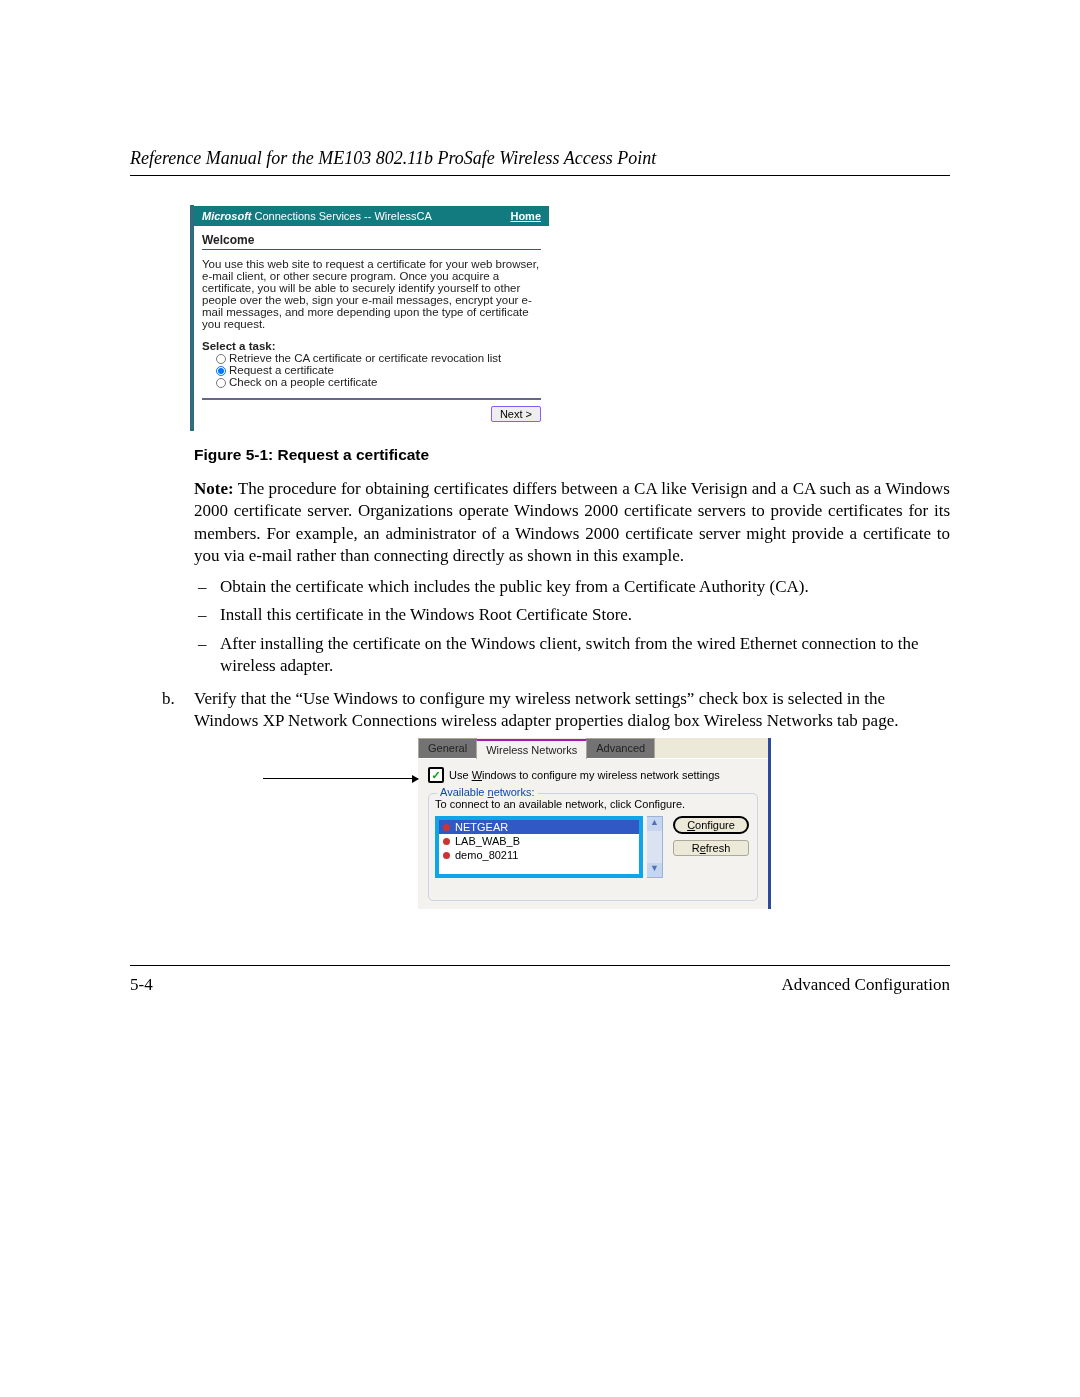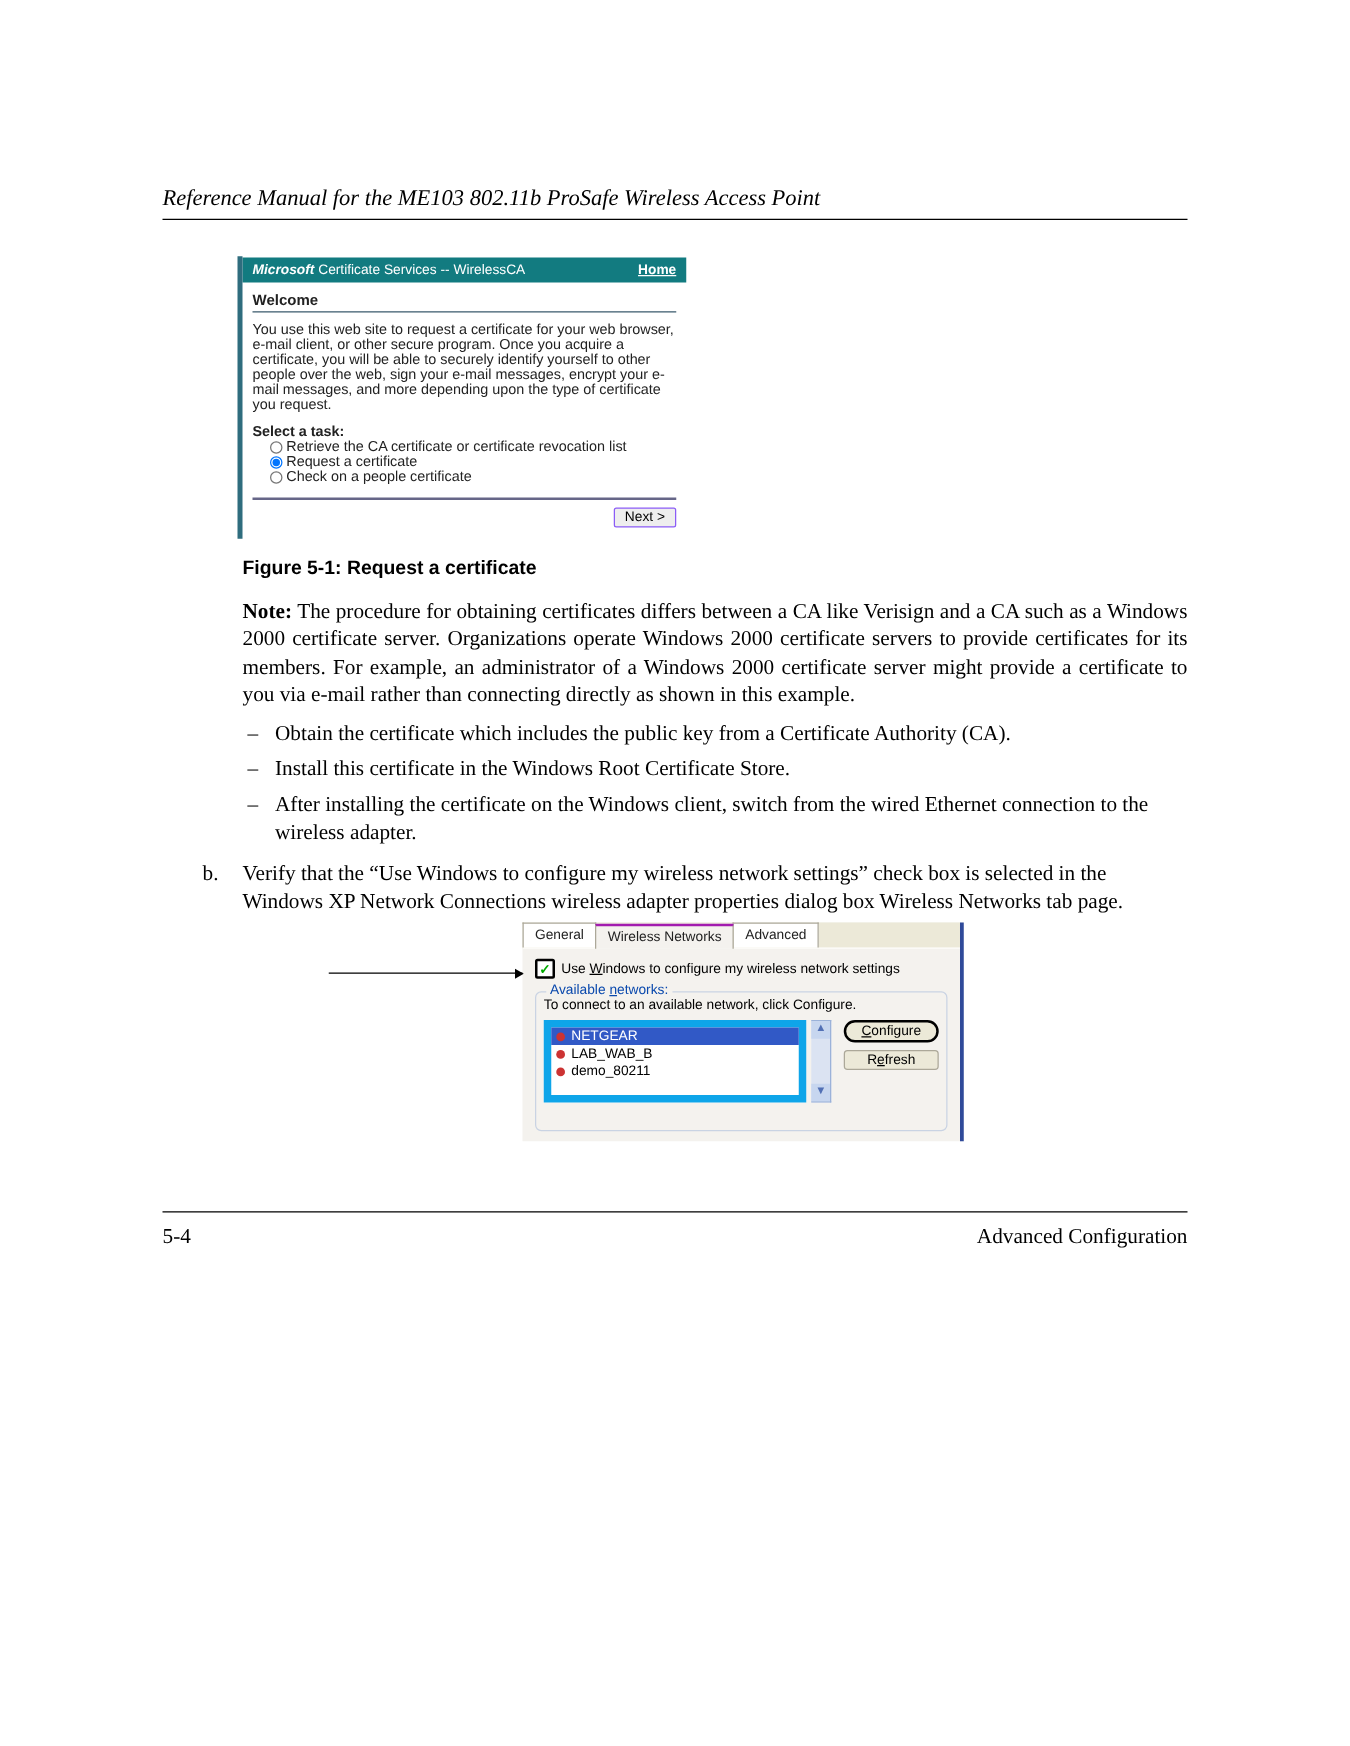--- a/index.html
+++ b/index.html
@@ -166,21 +166,21 @@
     display: flex;
     margin-left: -10px;
     margin-right: -10px;
     background: #ece9d8;
     border-bottom: 1px solid #fff;
   }
   .xp-tab {
     padding: 3px 9px;
     border: 1px solid #aca899;
     border-bottom: 0;
-    background: #ffffff;
+    background: #737373;
     margin-right: -1px;
     color: #222;
   }
   .xp-tab.active {
     background: #f4f2ee;
     border-top: 2px solid #a21caf;
     position: relative;
     top: 1px;
     z-index: 2;
   }
@@ -216,21 +216,21 @@
     top: -8px;
     left: 8px;
     background: #f4f2ee;
     padding: 0 3px;
   }
   .xp-listrow {
     display: flex;
     margin-top: 6px;
   }
   .xp-list {
-    border: 6px solid #0ea5e9;
+    border: 4px solid #0ea5e9;
     background: #fff;
     width: 200px;
     height: 54px;
     margin-right: 4px;
     font-size: 11px;
   }
   .xp-list-item {
     padding: 1px 4px;
     display: flex;
     align-items: center;
@@ -329,21 +329,21 @@
 <body>
 
 <div class="page">
   <div class="doc-title">Reference Manual for the ME103 802.11b ProSafe Wireless Access Point</div>
   <hr class="title-rule">
 
   <div class="cert-box">
     <div class="cert-leftline"></div>
     <div class="cert-header">
       <span class="cert-header-left">
-        <span class="ms">Microsoft</span><span> Certificate Services  --  WirelessCA</span>
+        <span class="ms">Microsoft</span><span> Connections Services  --  WirelessCA</span>
       </span>
       <span class="cert-header-home">Home</span>
     </div>
     <div class="cert-body">
       <div class="cert-welcome">Welcome</div>
       <hr class="cert-hr">
       <div>You use this web site to request a certificate for your web browser, e-mail client, or other secure program. Once you acquire a certificate, you will be able to securely identify yourself to other people over the web, sign your e-mail messages, encrypt your e-mail messages, and more depending upon the type of certificate you request.</div>
       <div class="cert-select">Select a task:</div>
       <label class="cert-radio">
         <input type="radio" name="task" style=""><span>Retrieve the CA certificate or certificate revocation list</span>

